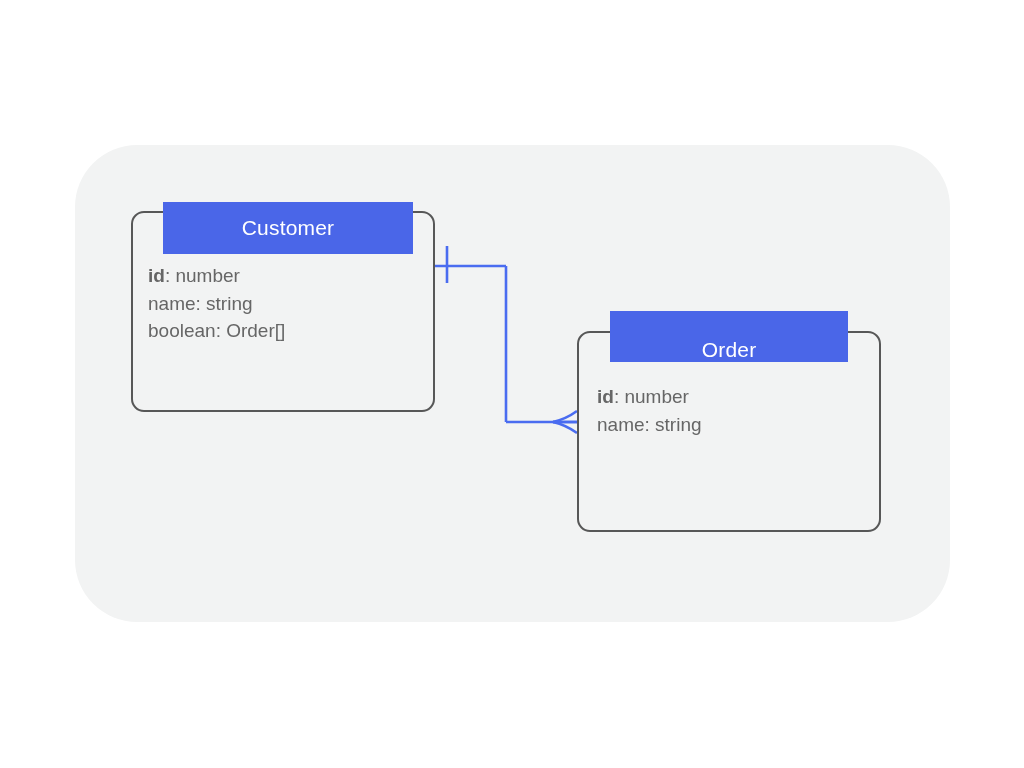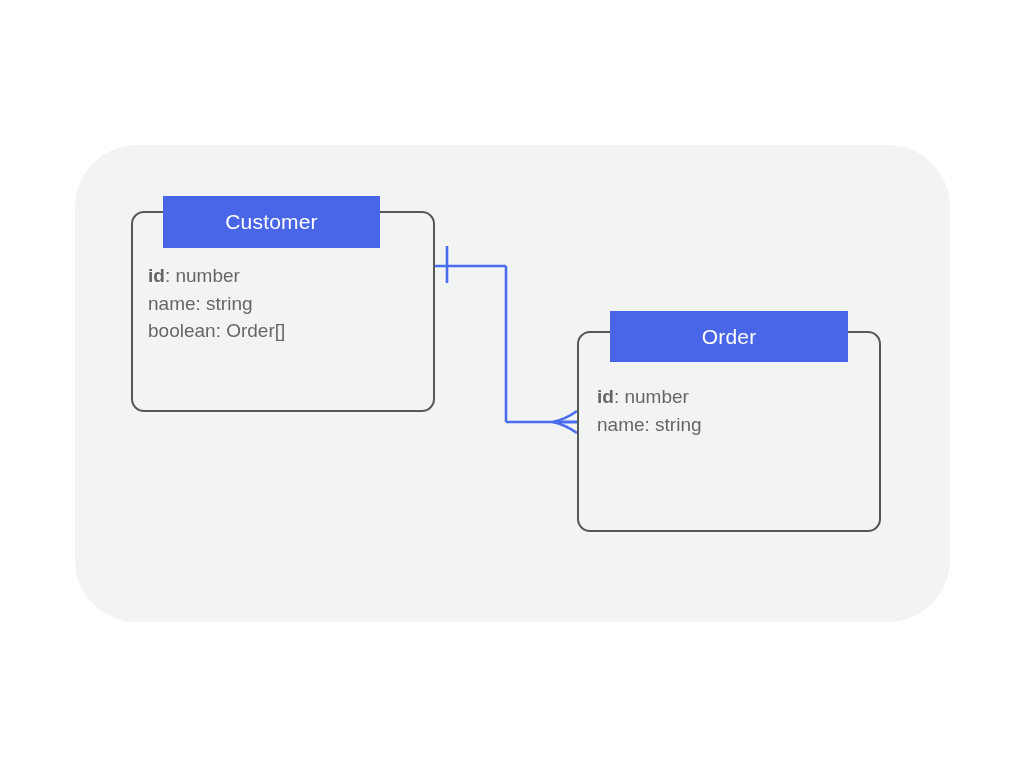--- a/index.html
+++ b/index.html
@@ -83,41 +83,42 @@
 
   
   .entity-customer {
     left: 131px;
     top: 211px;
     width: 304px;
     height: 201px;
   }
   .header-customer {
     left: 163px;
-    top: 196px;
-    width: 217px;
+    top: 202px;
+    width: 250px;
     height: 52px;
   }
   .fields-customer {
     left: 148px;
     top: 262px;
   }
 
   
   .entity-order {
     left: 577px;
     top: 331px;
     width: 304px;
     height: 201px;
   }
   .header-order {
     left: 610px;
     top: 311px;
     width: 238px;
     height: 51px;
+    align-items: flex-end;
   }
   .fields-order {
     left: 597px;
     top: 383px;
   }
 </style>
 </head>
 <body style="background: rgb(255, 255, 255);">
 
 <div id="canvas">

